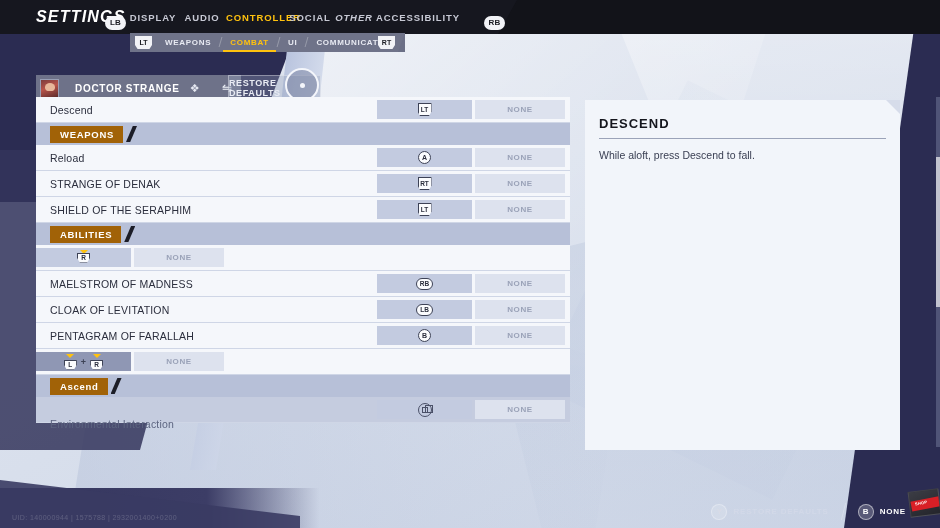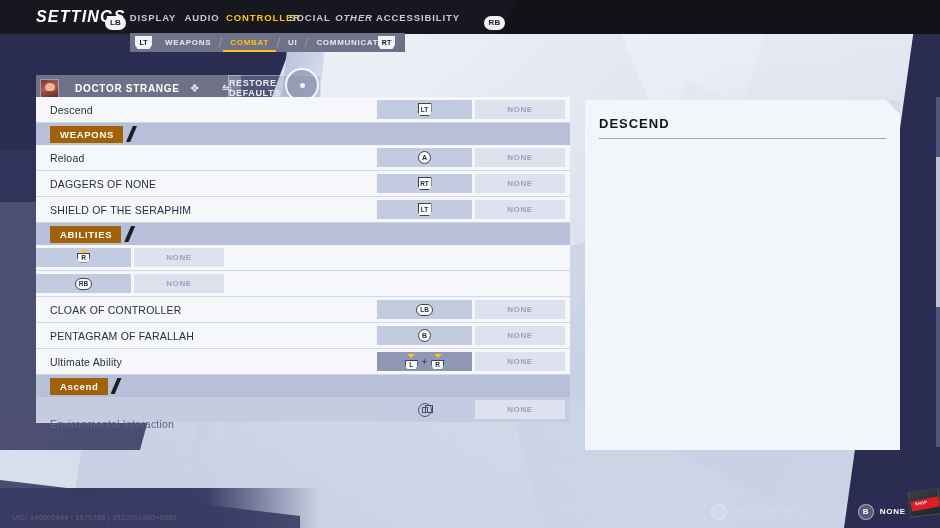--- a/index.html
+++ b/index.html
@@ -273,21 +273,21 @@
         <div class="sec-slash"></div>
       </div>
       <div class="row">
         <div class="row-label">Reload</div>
         <div class="bind-primary">
           <div class="g-round" style="display: flex; align-items: center;">A</div>
         </div>
         <div class="bind-secondary">NONE</div>
       </div>
       <div class="row">
-        <div class="row-label">DAGGERS OF NONE</div>
+        <div class="row-label">STRANGE OF DENAK</div>
         <div class="bind-primary">
           <div class="g-trig" style="display: flex; align-items: center;">RT</div>
         </div>
         <div class="bind-secondary">NONE</div>
       </div>
       <div class="row">
         <div class="row-label">SHIELD OF THE SERAPHIM</div>
         <div class="bind-primary">
           <div class="g-trig" style="display: flex; align-items: center;">LT</div>
         </div>
@@ -300,41 +300,41 @@
       <div class="row">
         <div class="bind-primary">
           <div class="g-stick" style="display: flex; align-items: center;">
             <span class="arr"></span>
             <span class="cap">R</span>
           </div>
         </div>
         <div class="bind-secondary">NONE</div>
       </div>
       <div class="row">
+        <div class="row-label">MAELSTROM OF MADNESS</div>
         <div class="bind-primary">
           <div class="g-bump" style="display: flex; align-items: center;">RB</div>
         </div>
         <div class="bind-secondary">NONE</div>
       </div>
       <div class="row">
-        <div class="row-label">CLOAK OF CONTROLLER</div>
+        <div class="row-label">CLOAK OF LEVITATION</div>
         <div class="bind-primary">
           <div class="g-bump" style="display: flex; align-items: center;">LB</div>
         </div>
         <div class="bind-secondary">NONE</div>
       </div>
       <div class="row">
         <div class="row-label">PENTAGRAM OF FARALLAH</div>
         <div class="bind-primary">
           <div class="g-round" style="display: flex; align-items: center;">B</div>
         </div>
         <div class="bind-secondary">NONE</div>
       </div>
       <div class="row">
-        <div class="row-label">Ultimate Ability</div>
         <div class="bind-primary sel">
           <div style="display: flex; align-items: center;">
             <span class="g-stick">
               <span class="arr"></span>
               <span class="cap">L</span>
             </span>
             <span class="g-plus">+</span>
             <span class="g-stick">
               <span class="arr"></span>
               <span class="cap">R</span>
@@ -357,20 +357,21 @@
         <div class="bind-secondary">NONE</div>
       </div>
     </div>
   <div class="scrollbar">
     <div class="scroll-thumb" style="top:60px;"></div>
   </div>
 
   <div class="desc-panel">
     <div class="desc-title">DESCEND</div>
     <div class="desc-rule"></div>
+    <div class="desc-body">While aloft, press Descend to fall.</div>
   </div>
 
   <div class="footer-left">UID: 140000944 | 1575788 | 2932001400+0200</div>
   <div class="footer-btns" id="footer-btns">
       <div class="fbtn disabled">
         <span class="pad">Y</span>
         <span class="txt">RESTORE DEFAULTS</span>
       </div>
       <div class="f-div"></div>
       <div class="fbtn active">

